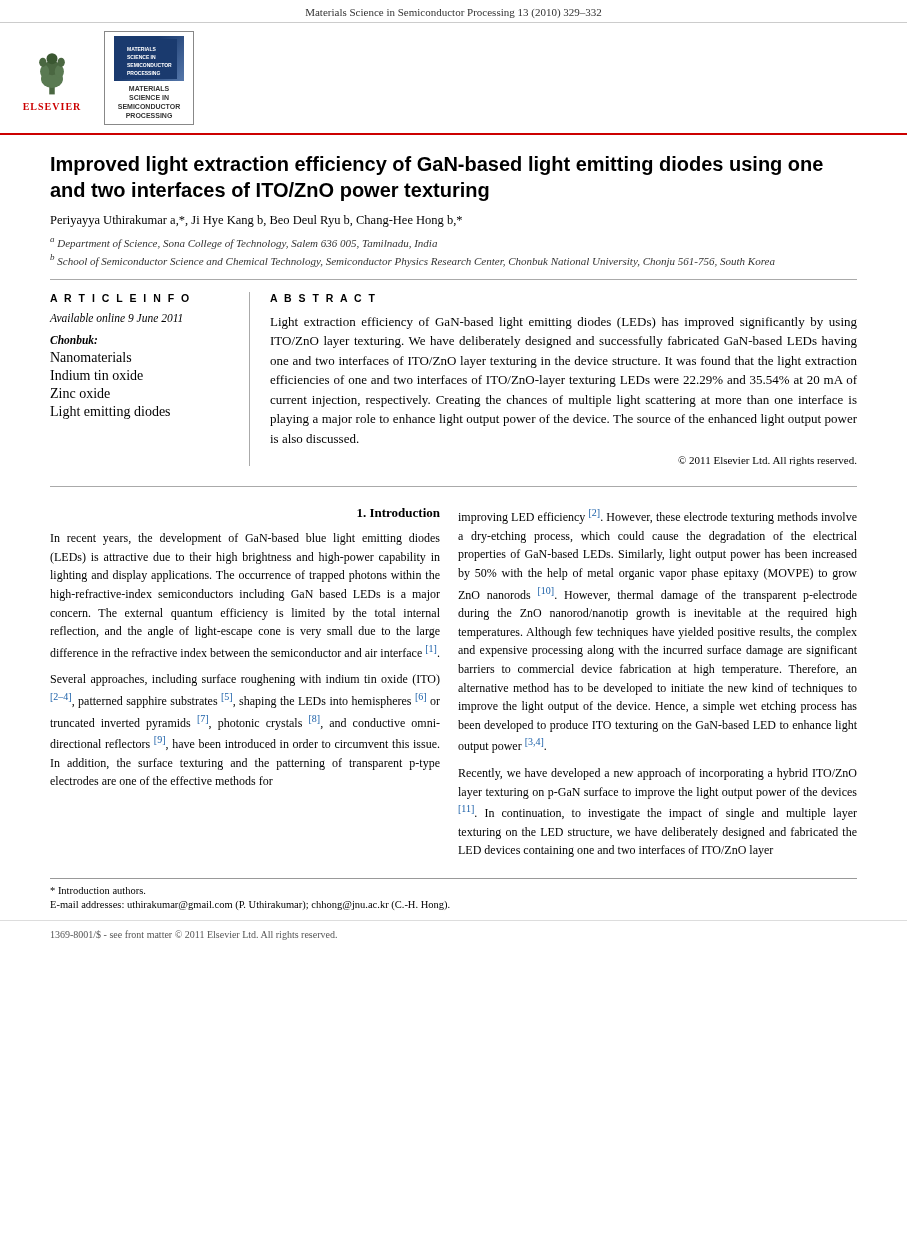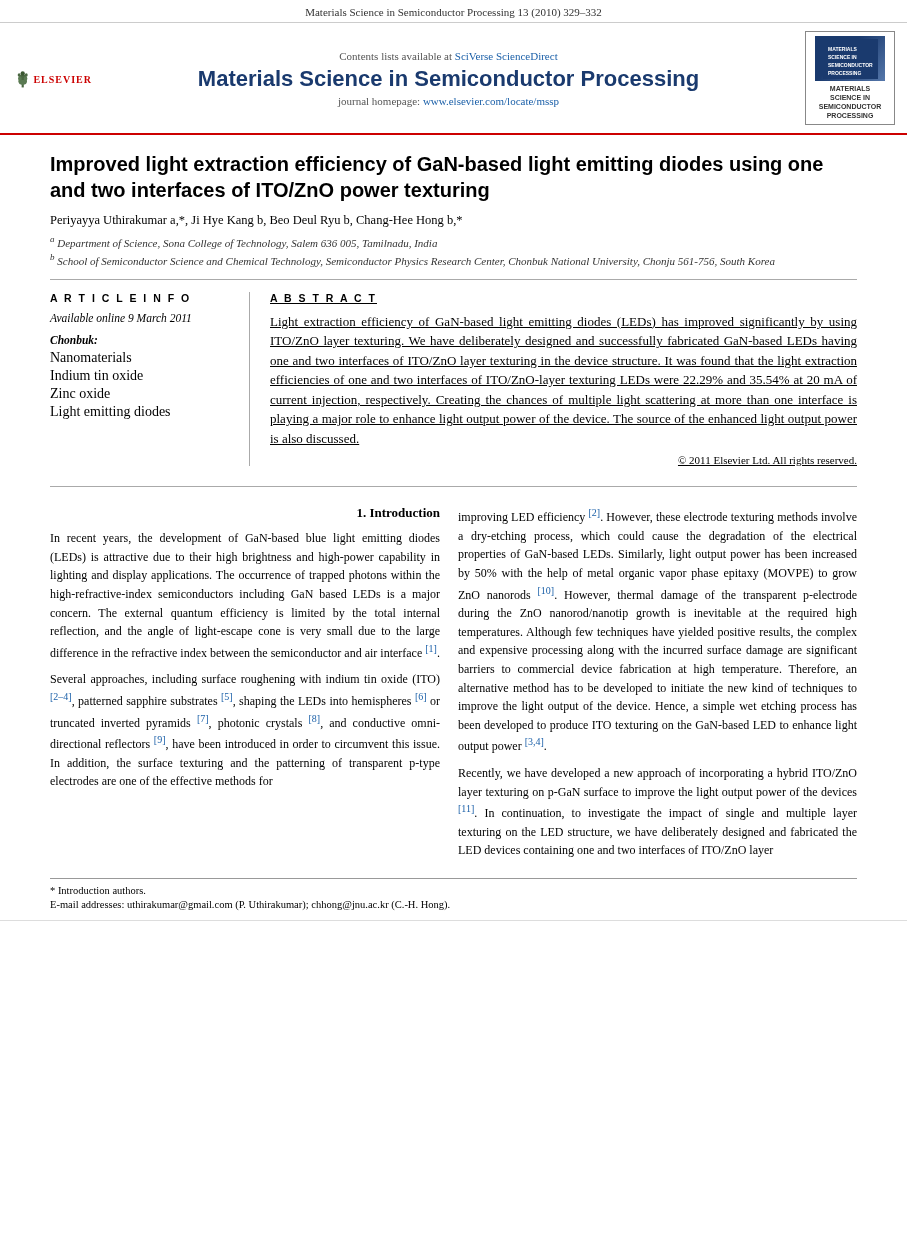--- a/index.html
+++ b/index.html
@@ -28,21 +28,21 @@
       border-bottom: 2px solid #c00;
       padding: 8px 12px;
       gap: 12px;
     }
     .journal-logo-left {
       width: 80px;
       flex-shrink: 0;
     }
     .elsevier-logo {
       display: flex;
-      flex-direction: row;
+      flex-direction: column;
       align-items: center;
     }
     .elsevier-tree {
       width: 60px;
       height: 55px;
     }
     .elsevier-text {
       font-size: 10px;
       font-weight: bold;
       color: #c00;
@@ -175,21 +175,20 @@
     }
 
     .keyword-item {
       font-size: 14px;
       color: #000;
       margin-bottom: 2px;
     }
 
     .abstract-section {
       flex: 1;
-      text-decoration: underline;
     }
 
     .abstract-title {
       font-size: 10.5px;
       font-family: Arial, sans-serif;
       font-weight: bold;
       letter-spacing: 2px;
       text-transform: uppercase;
       color: #000;
       margin-bottom: 8px;
@@ -279,31 +278,20 @@
       <ellipse cx="30" cy="26" rx="9" ry="8" fill="#4a6741"></ellipse>
       <ellipse cx="30" cy="16" rx="6" ry="6" fill="#3a5731"></ellipse>
       <ellipse cx="22" cy="30" rx="5" ry="7" fill="#5a7a52"></ellipse>
       <ellipse cx="38" cy="30" rx="5" ry="7" fill="#5a7a52"></ellipse>
       <ellipse cx="20" cy="20" rx="4" ry="5" fill="#4a6741"></ellipse>
       <ellipse cx="40" cy="20" rx="4" ry="5" fill="#4a6741"></ellipse>
     </svg>
     <div class="elsevier-text">ELSEVIER</div>
   </div>
 
-  <div class="journal-title-center">
-    <div class="contents-line">
-      <span>Contents lists available at</span>
-      <span class="sciversedirect">SciVerse ScienceDirect</span>
-    </div>
-    <div class="journal-name">Materials Science in Semiconductor Processing</div>
-    <div class="journal-homepage">
-      <span>journal homepage:</span>
-      <span class="homepage-link">www.elsevier.com/locate/mssp</span>
-    </div>
-  </div>
 
   <div class="journal-logo-right">
     <div class="right-logo-box">
       <div class="right-logo-img">
         <svg width="55" height="40" viewBox="0 0 55 40">
           <rect width="55" height="40" fill="#1a3a6e"></rect>
           <text x="5" y="12" fill="white" font-size="5" font-family="Arial">MATERIALS</text>
           <text x="5" y="20" fill="white" font-size="5" font-family="Arial">SCIENCE IN</text>
           <text x="5" y="28" fill="white" font-size="5" font-family="Arial">SEMICONDUCTOR</text>
           <text x="5" y="36" fill="white" font-size="5" font-family="Arial">PROCESSING</text>
@@ -333,21 +321,21 @@
     <sup>b</sup>
     <span>School of Semiconductor Science and Chemical Technology, Semiconductor Physics Research Center, Chonbuk National University, Chonju 561-756, South Korea</span>
   </div>
 
   <hr class="divider">
 
   <div class="article-meta">
 
     <div class="article-info">
       <div class="info-section-title">A R T I C L E   I N F O</div>
-      <div class="available-date">Available online 9 March 2011</div>
+      <div class="available-date">Available online 9 June 2011</div>
       <div class="keywords-label">Chonbuk:</div>
       <div class="keyword-item">Nanomaterials</div>
       <div class="keyword-item">Indium tin oxide</div>
       <div class="keyword-item">Zinc oxide</div>
       <div class="keyword-item">Light emitting diodes</div>
     </div>
 
     <div class="abstract-section">
       <div class="abstract-title">A B S T R A C T</div>
       <div class="abstract-text">Light extraction efficiency of GaN-based light emitting diodes (LEDs) has improved significantly by using ITO/ZnO layer texturing. We have deliberately designed and successfully fabricated GaN-based LEDs having one and two interfaces of ITO/ZnO layer texturing in the device structure. It was found that the light extraction efficiencies of one and two interfaces of ITO/ZnO-layer texturing LEDs were 22.29% and 35.54% at 20 mA of current injection, respectively. Creating the chances of multiple light scattering at more than one interface is playing a major role to enhance light output power of the device. The source of the enhanced light output power is also discussed.</div>
@@ -379,13 +367,14 @@
     </div>
   </div>
 </div>
 
 <div style="border-top:1px solid #999;margin:10px 50px 0;padding-top:6px;">
   <div class="footnote-line">* Introduction authors.</div>
   <div class="footnote-line">E-mail addresses: uthirakumar@gmail.com (P. Uthirakumar); chhong@jnu.ac.kr (C.-H. Hong).</div>
 </div>
 
 <div class="bottom-bar">
+  <div>1369-8001/$ - see front matter © 2011 Elsevier Ltd. All rights reserved.</div>
 </div>
 
 </body></html>

